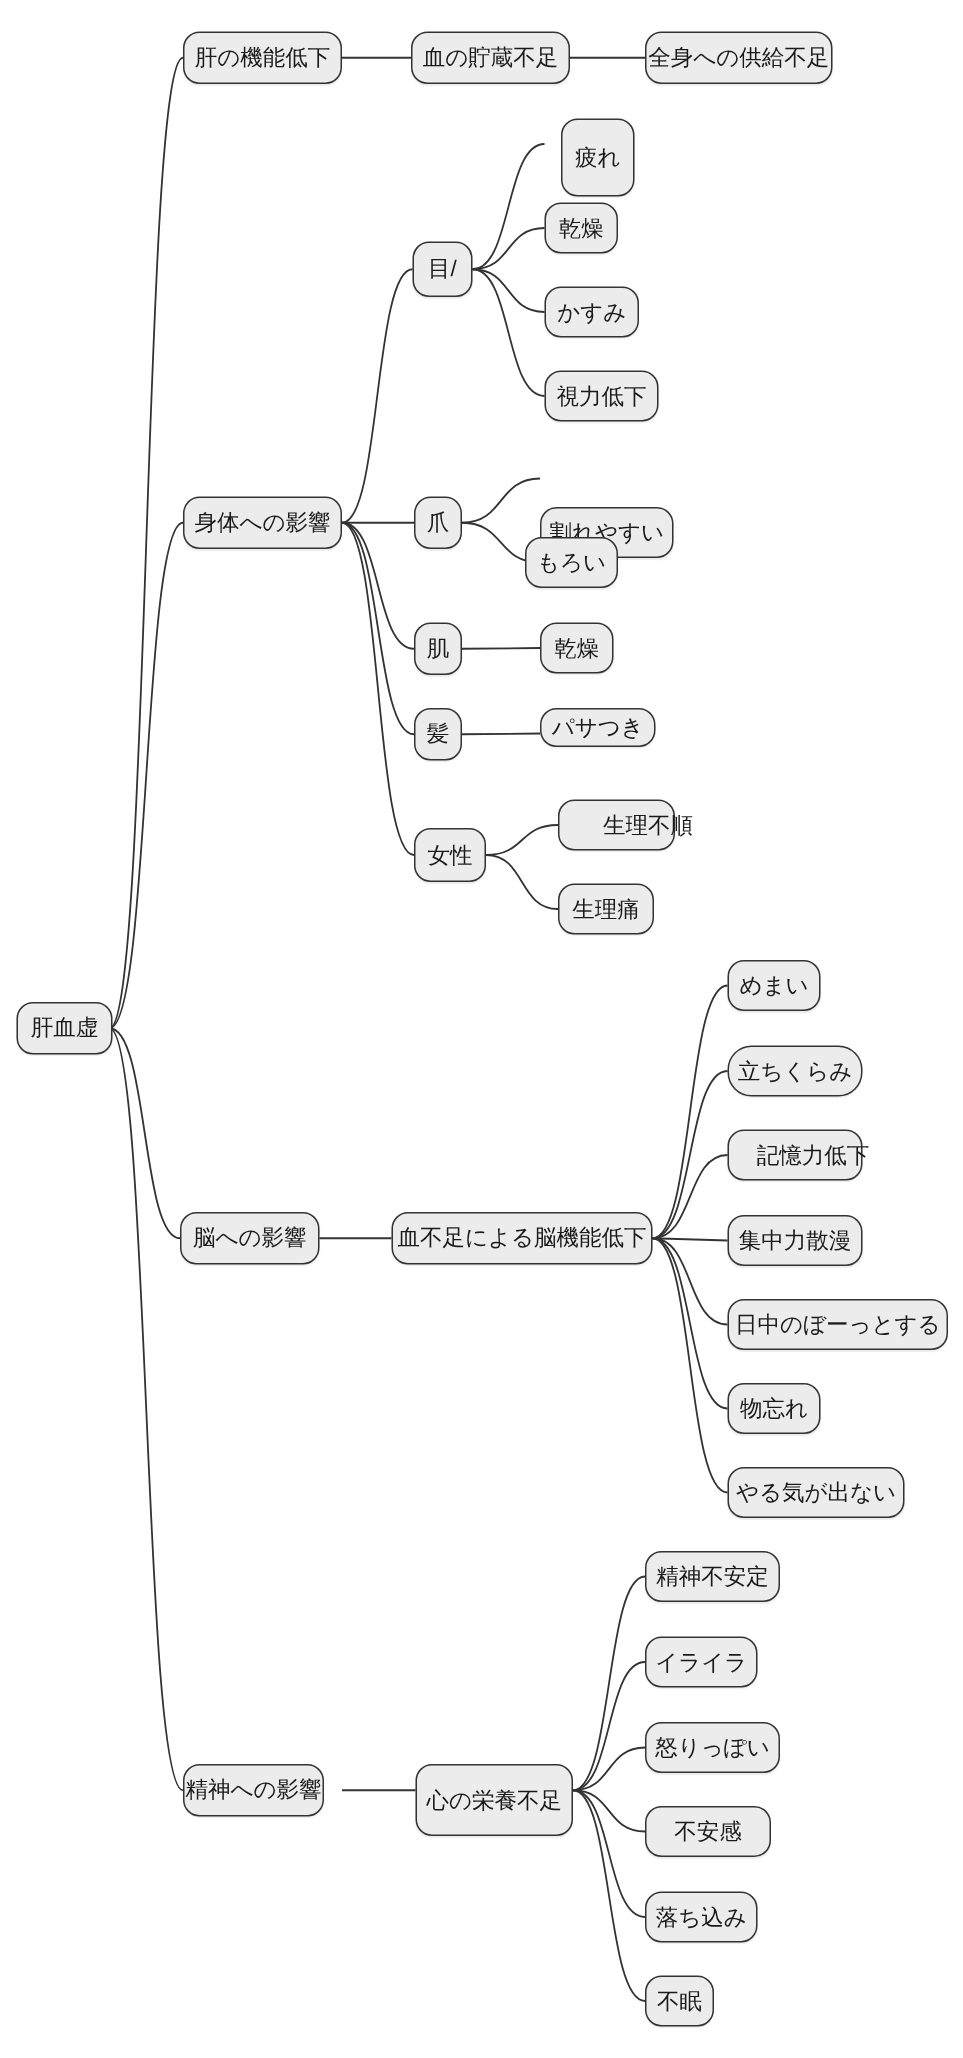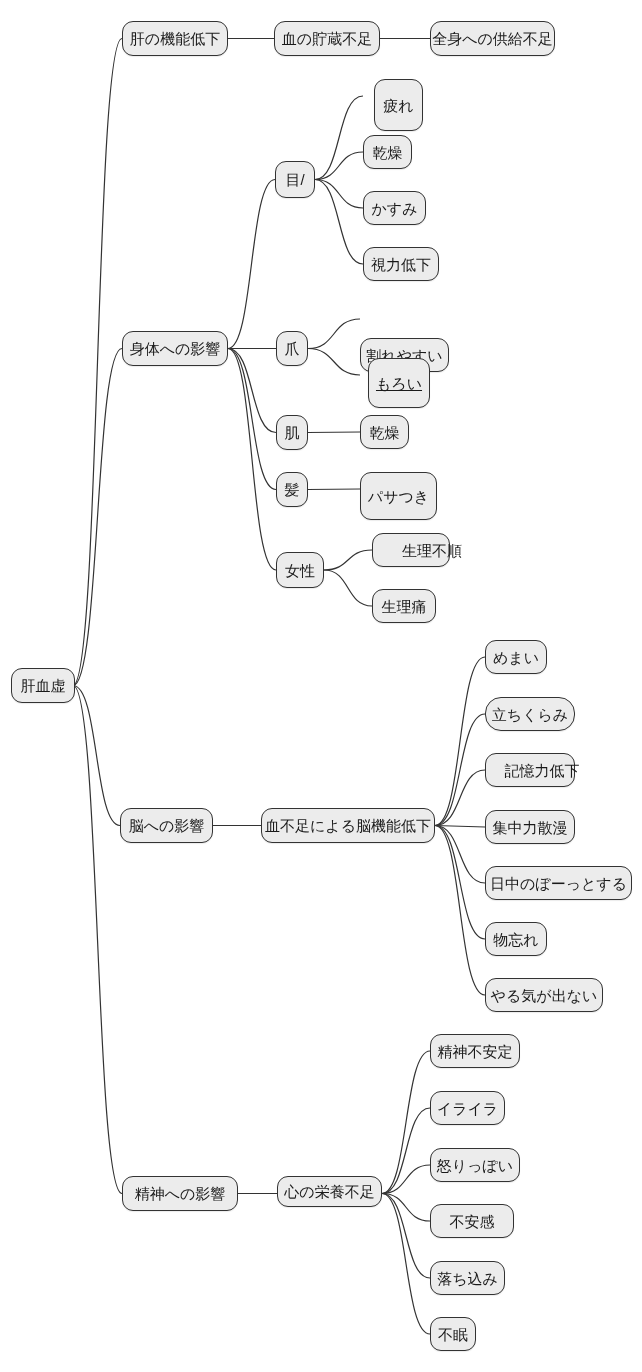--- a/index.html
+++ b/index.html
@@ -116,33 +116,33 @@
       </div>
       <div class="node" style="left: 363px; top: 247px; width: 76px; height: 34px;">
         <span>視力低下</span>
       </div>
       <div class="node" style="left: 276px; top: 331px; width: 32px; height: 35px;">
         <span>爪</span>
       </div>
       <div class="node" style="left: 360px; top: 302px; width: 89px; height: 34px; margin-top: 36px;">
         <span>割れやすい</span>
       </div>
-      <div class="node" style="left: 368px; top: 358px; width: 62px; height: 50px; text-decoration: underline;">
+      <div class="node" style="left: 350px; top: 358px; width: 62px; height: 34px;">
         <span>もろい</span>
       </div>
       <div class="node" style="left: 276px; top: 415px; width: 32px; height: 35px;">
         <span>肌</span>
       </div>
       <div class="node" style="left: 360px; top: 415px; width: 49px; height: 34px;">
         <span>乾燥</span>
       </div>
       <div class="node" style="left: 276px; top: 472px; width: 32px; height: 35px;">
         <span>髪</span>
       </div>
-      <div class="node" style="left: 360px; top: 472px; width: 77px; height: 48px;">
+      <div class="node" style="left: 360px; top: 472px; width: 77px; height: 26px;">
         <span>パサつき</span>
       </div>
       <div class="node" style="left: 276px; top: 552px; width: 48px; height: 36px;">
         <span>女性</span>
       </div>
       <div class="node" style="left: 372px; top: 533px; width: 78px; height: 34px; padding-left: 42px;">
         <span>生理不順</span>
       </div>
       <div class="node" style="left: 372px; top: 589px; width: 64px; height: 34px;">
         <span>生理痛</span>
@@ -167,24 +167,24 @@
       </div>
       <div class="node" style="left: 485px; top: 866px; width: 147px; height: 34px;">
         <span>日中のぼーっとする</span>
       </div>
       <div class="node" style="left: 485px; top: 922px; width: 62px; height: 34px;">
         <span>物忘れ</span>
       </div>
       <div class="node" style="left: 485px; top: 978px; width: 118px; height: 34px;">
         <span>やる気が出ない</span>
       </div>
-      <div class="node" style="left: 122px; top: 1176px; width: 116px; height: 35px;">
+      <div class="node" style="left: 122px; top: 1176px; width: 94px; height: 35px;">
         <span>精神への影響</span>
       </div>
-      <div class="node" style="left: 277px; top: 1176px; width: 105px; height: 31px;">
+      <div class="node" style="left: 277px; top: 1176px; width: 105px; height: 48px;">
         <span>心の栄養不足</span>
       </div>
       <div class="node" style="left: 430px; top: 1034px; width: 90px; height: 34px;">
         <span>精神不安定</span>
       </div>
       <div class="node" style="left: 430px; top: 1091px; width: 75px; height: 34px;">
         <span>イライラ</span>
       </div>
       <div class="node" style="left: 430px; top: 1148px; width: 90px; height: 34px;">
         <span>怒りっぽい</span>

